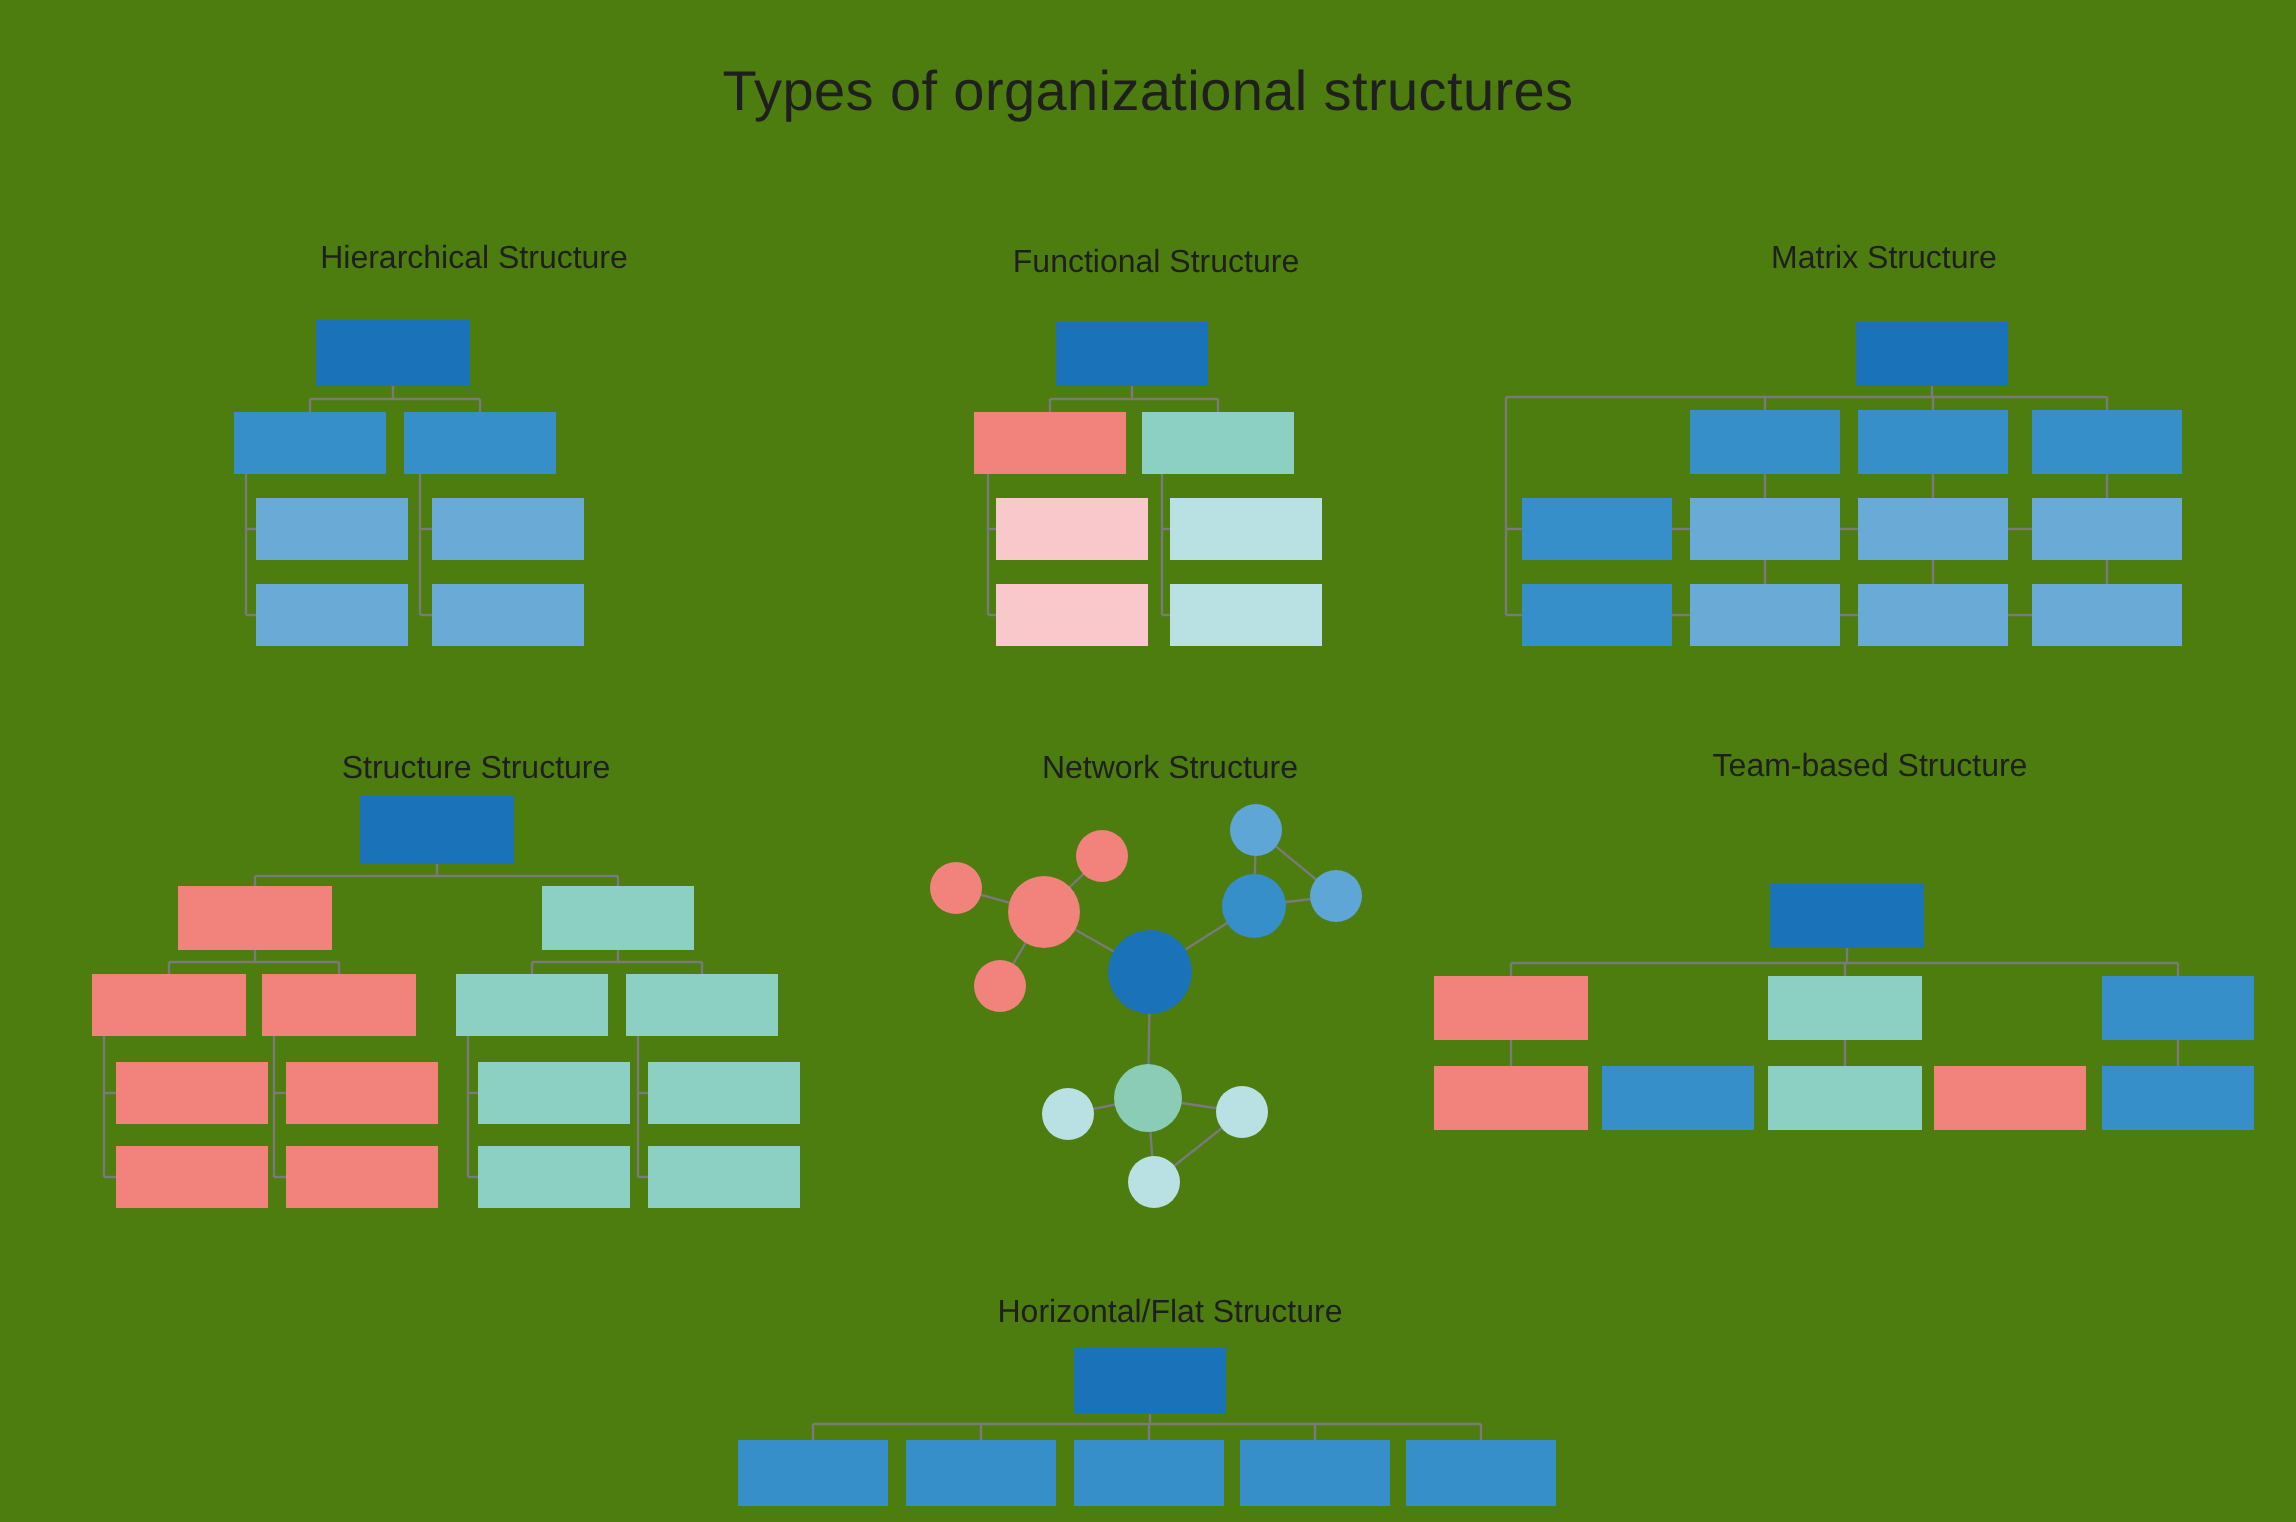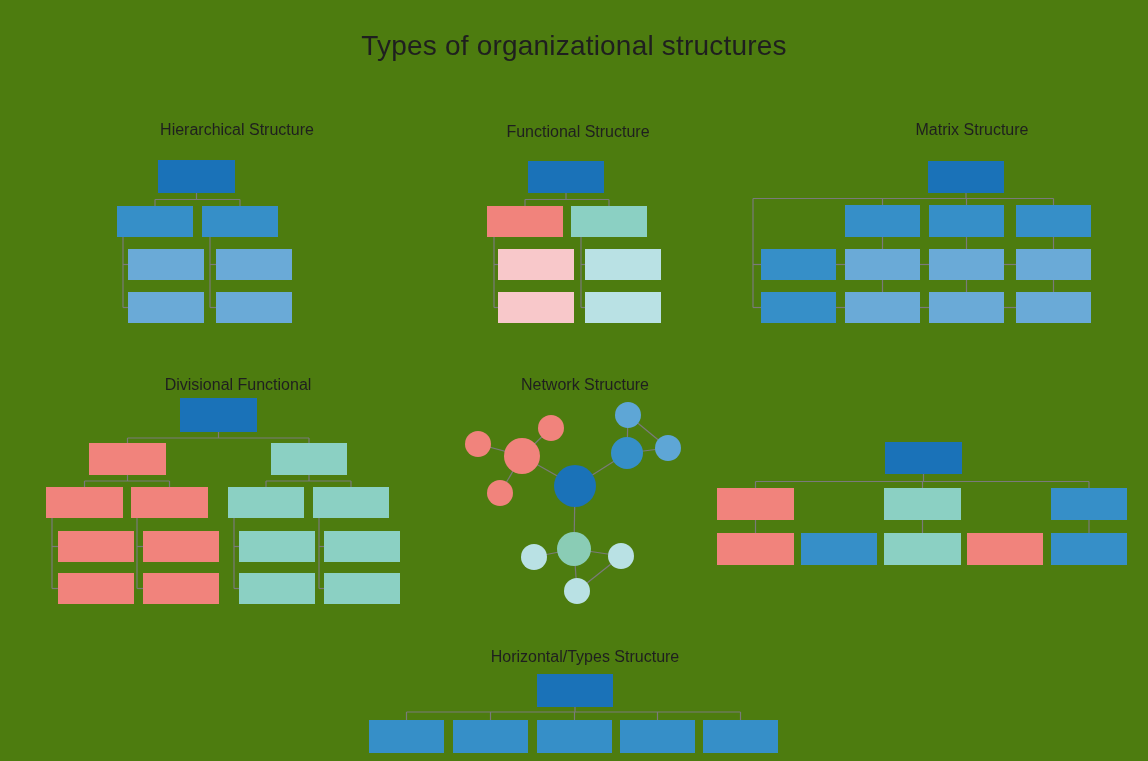--- a/index.html
+++ b/index.html
@@ -16,21 +16,21 @@
     font-size:28px;font-weight:500;letter-spacing:.2px;
     color:var(--text,#1f1f1f);
   }
   .panel-label{
     position:absolute;margin:12px;width:320px;
     text-align:center;font-size:16px;font-weight:500;
     color:var(--text,#1f1f1f);
   }
   #lbl-hierarchical{left:65px;top:109px;}
   #lbl-functional{left:406px;top:111px;}
-  #lbl-matrix{left:800px;top:109px;}
+  #lbl-matrix{left:770px;top:109px;}
   #lbl-divisional{left:66px;top:364px;}
   #lbl-network{left:413px;top:364px;text-align:center;}
   #lbl-team{left:763px;top:363px;}
   #lbl-flat{left:413px;top:636px;}
   #diagram{position:absolute;left:0;top:0;}
 </style>
 </head>
 <body>
 
 <div class="canvas">
@@ -209,16 +209,17 @@
         <rect x="453" y="720" width="75" height="33" fill="#368fc8"></rect>
         <rect x="537" y="720" width="75" height="33" fill="#368fc8"></rect>
         <rect x="620" y="720" width="75" height="33" fill="#368fc8"></rect>
         <rect x="703" y="720" width="75" height="33" fill="#368fc8"></rect>
       </g>
     </svg>
 
   <h2 class="panel-label" id="lbl-hierarchical">Hierarchical Structure</h2>
   <h2 class="panel-label" id="lbl-functional">Functional Structure</h2>
   <h2 class="panel-label" id="lbl-matrix">Matrix Structure</h2>
-  <h2 class="panel-label" id="lbl-divisional">Divisional Functional</h2>
+  <h2 class="panel-label" id="lbl-divisional">Structure Structure</h2>
   <h2 class="panel-label" id="lbl-network">Network Structure</h2>
-  <h2 class="panel-label" id="lbl-flat">Horizontal/Types Structure</h2>
+  <h2 class="panel-label" id="lbl-team">Team-based Structure</h2>
+  <h2 class="panel-label" id="lbl-flat">Horizontal/Flat Structure</h2>
 </div>
 
 </body></html>

